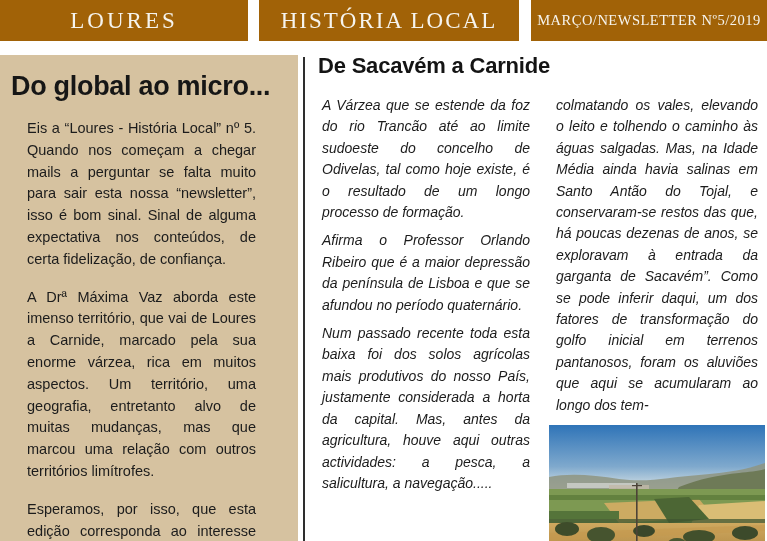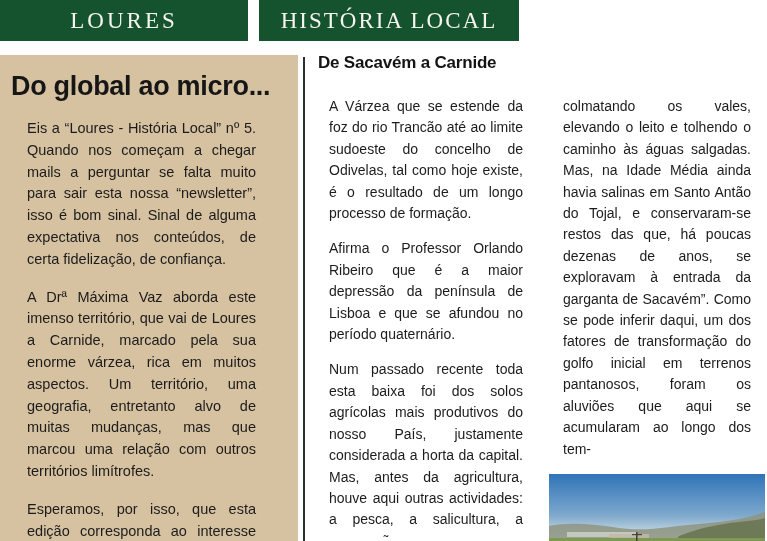--- a/index.html
+++ b/index.html
@@ -7,21 +7,21 @@
     width: 767px; height: 541px;
     overflow: hidden;
     background: #ffffff;
     font-family: "Liberation Sans", "DejaVu Sans", sans-serif;
   }
   .page { position: relative; width: 767px; height: 541px; background:#fff; }
 
   
   .masthead { position: absolute; top: 0; left: 0; width: 767px; height: 41px; display: flex; }
   .m-block {
-    background: #14532d;
+    background: #a16207;
     color: #f6f4ee;
     display: flex; align-items: center; justify-content: center;
     font-family: "Liberation Serif", "DejaVu Serif", serif;
     height: 41px;
   }
   .m-b1 { width: 248px; margin-right: 11px; font-size: 23px; letter-spacing: 3px; }
   .m-b2 { width: 260px; margin-right: 12px; font-size: 23px; letter-spacing: 2px; }
   .m-b3 { width: 236px; font-size: 14.5px; letter-spacing: 0.5px; }
 
   
@@ -47,30 +47,31 @@
   
   .separator {
     position: absolute; left: 303px; top: 57px; bottom: 0;
     width: 1.5px; background: #2e2e2e;
   }
 
   
   .article { position: absolute; left: 315px; top: 53px; width: 450px; bottom: 0; color:#1c1c1c; }
   .article h1 {
     margin: 0 0 9px 3px;
-    font-size: 17px; font-weight: bold; color: #141414;
+    font-size: 22px; font-weight: bold; color: #141414;
     letter-spacing: -0.2px;
   }
   .cols { display: flex; }
   .col1 { width: 222px; margin-right: 12px; }
   .col2 { width: 216px; }
   .col p {
-    margin: 14px;
+    margin: 7px;
     font-size: 14px; line-height: 21.4px;
     text-align: justify;
+    font-style: italic;
   }
   .col1 { overflow: hidden; height: 455px; }
 
   figure { margin: 9px 0 0 0; }
   .photo { width: 216px; height: 138px; display: block; }
   figcaption {
     margin-top: 6px;
     font-size: 12.5px; font-weight: bold; color: #1a1a1a;
   }
 </style>
@@ -78,20 +79,23 @@
 <body>
 
 <div class="page">
 
   <header class="masthead">
     <div class="m-block m-b1">
       <span>LOURES</span>
     </div>
     <div class="m-block m-b2">
       <span>HISTÓRIA LOCAL</span>
+    </div>
+    <div class="m-block m-b3">
+      <span>MARÇO/NEWSLETTER Nº5/2019</span>
     </div>
   </header>
 
   <aside class="left-panel">
     <h2>Do global ao micro...</h2>
     <p>Eis a “Loures - História Local” nº 5. Quando nos começam a chegar mails a perguntar se falta muito para sair esta nossa “newsletter”, isso é bom sinal. Sinal de alguma expectativa nos conteúdos, de certa fidelização, de confiança.</p>
     <p>A Drª Máxima Vaz aborda este imenso território, que vai de Loures a Carnide, marcado pela sua enorme várzea, rica em muitos aspectos. Um território, uma geografia, entretanto alvo de muitas mudanças, mas que marcou uma relação com outros territórios limítrofes.</p>
     <p>Esperamos, por isso, que esta edição corresponda ao interesse manifesto. Em certa medida podemos dizer que fazemos uma viagem entre abordagens globais e visões micro. O desafio é enterdemos como se completam.</p>
     <p>Por exemplo, o impacto que tiveram as pestes, com um peso dominante na capital, nas zonas vizinhas? Não apenas em termos das</p>
   </aside>

